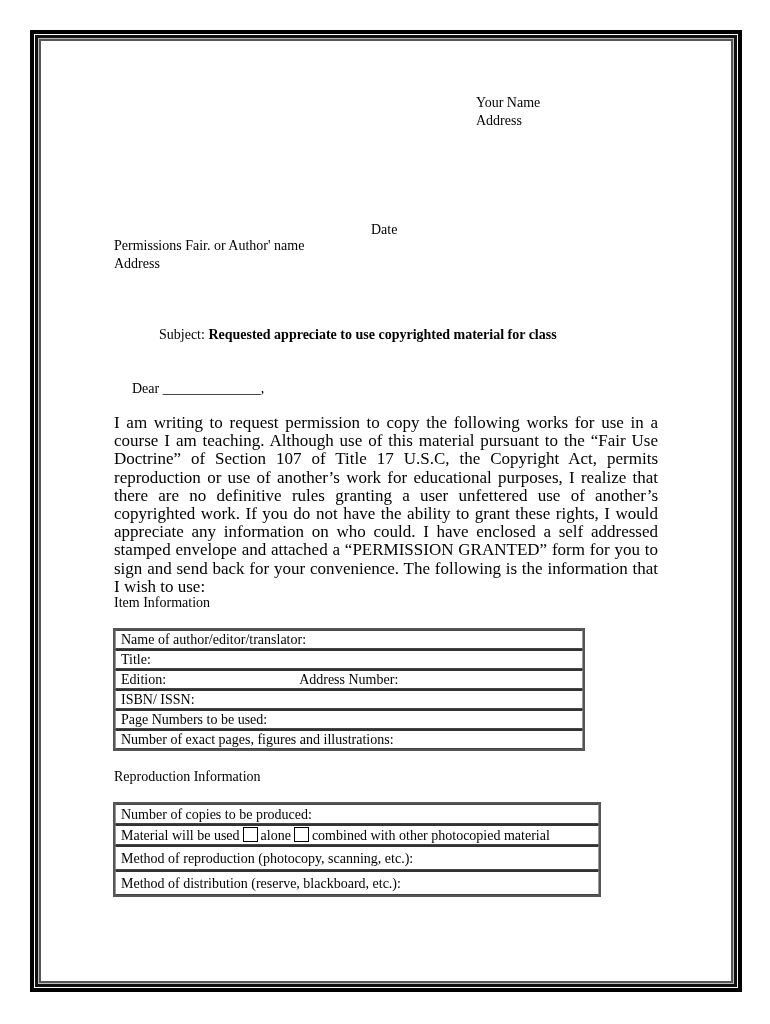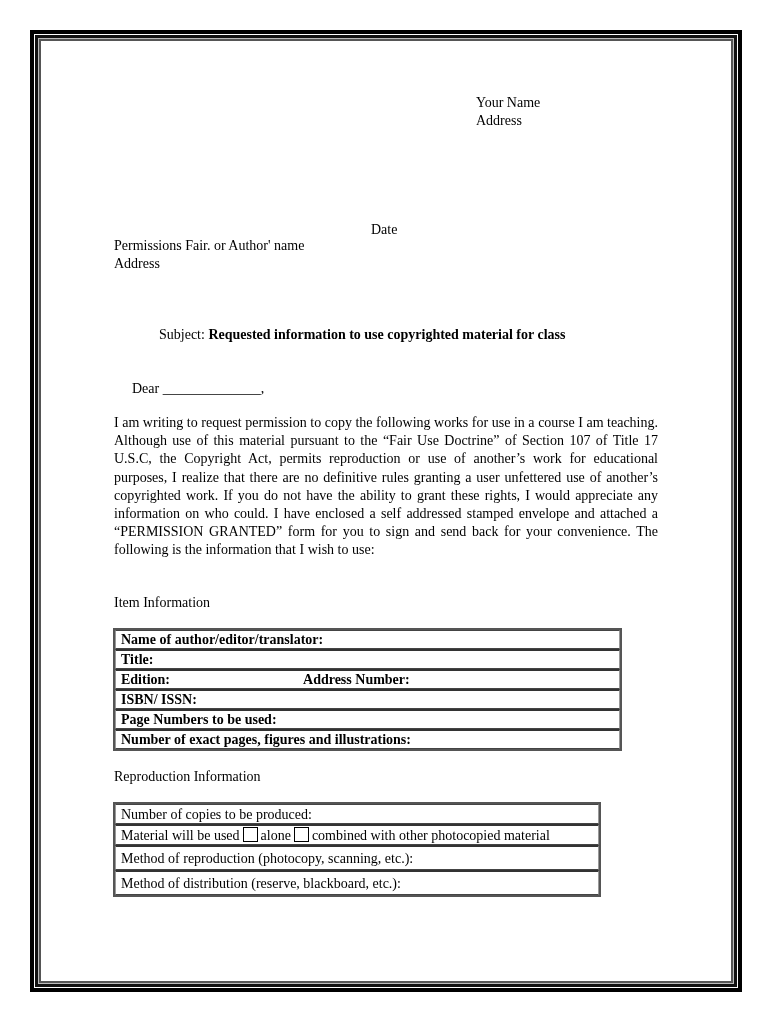--- a/index.html
+++ b/index.html
@@ -50,21 +50,21 @@
       line-height: 18px;
       white-space: nowrap;
     }
     .subject b { font-weight: bold; }
 
     .paragraph {
       position: absolute;
       left: 114px;
       top: 414px;
       width: 544px;
-      font-size: 14px;
+      font-size: 17px;
       line-height: 18.2px;
       text-align: justify;
     }
 
     table.form-table {
       position: absolute;
       border-collapse: separate;
       border-spacing: 0;
       border: 2px solid #555;
       box-shadow: inset 0 0 0 1px #aaa;
@@ -74,21 +74,21 @@
       border: 1px solid #444;
       border-left: 1px solid #999;
       border-right: 1px solid #999;
       padding: 0 5px;
       line-height: 17px;
       white-space: nowrap;
     }
     table.form-table tr + tr td {
       border-top: 2px solid #333;
     }
-    #item-table { left: 113px; top: 628px; width: 509px; font-weight: bold; }
+    #item-table { left: 113px; top: 628px; width: 472px; }
     #item-table td { height: 17px; }
     #repro-table { left: 113px; top: 802px; width: 488px; }
     #repro-table tr.short td { height: 18px; }
     #repro-table tr.tall td { height: 22px; }
 
     .checkbox {
       display: inline-block;
       width: 13px;
       height: 13px;
       border: 1px solid #000;
@@ -112,21 +112,21 @@
 <div class="text" style="left:476px; top:94px;">Your Name</div>
 <div class="text" style="left:476px; top:112px;">Address</div>
 
 <div class="text" style="left:371px; top:192px;margin-top:29px;">Date</div>
 
 <div class="text" style="left:114px; top:237px;">Permissions Fair. or Author' name</div>
 <div class="text" style="left:114px; top:255px;">Address</div>
 
 <div class="text subject" style="left:159px; top:326px;">
   <span>Subject:</span>
-  <b>Requested information to use copyrighted material for class</b>
+  <b>Requested appreciate to use copyrighted material for class</b>
 </div>
 
 <div class="text" style="left:132px; top:380px;">
   <span>Dear</span>
   <span>______________</span><span>,</span>
 </div>
 
 <div class="paragraph">I am writing to request permission to copy the following works for use in a course I am teaching.  Although use of this material pursuant to the “Fair Use Doctrine” of Section 107 of Title 17 U.S.C, the Copyright Act, permits reproduction or use of another’s work for educational purposes, I realize that there are no definitive rules granting a user unfettered use of another’s copyrighted work. If you do not have the ability to grant these rights, I would appreciate any information on who could.  I have enclosed a self addressed stamped envelope and attached a “PERMISSION GRANTED” form for you to sign and send back for your convenience. The following is the information that I wish to use:</div>
 
 <div class="text" style="left:114px; top:594px;">Item Information</div>

